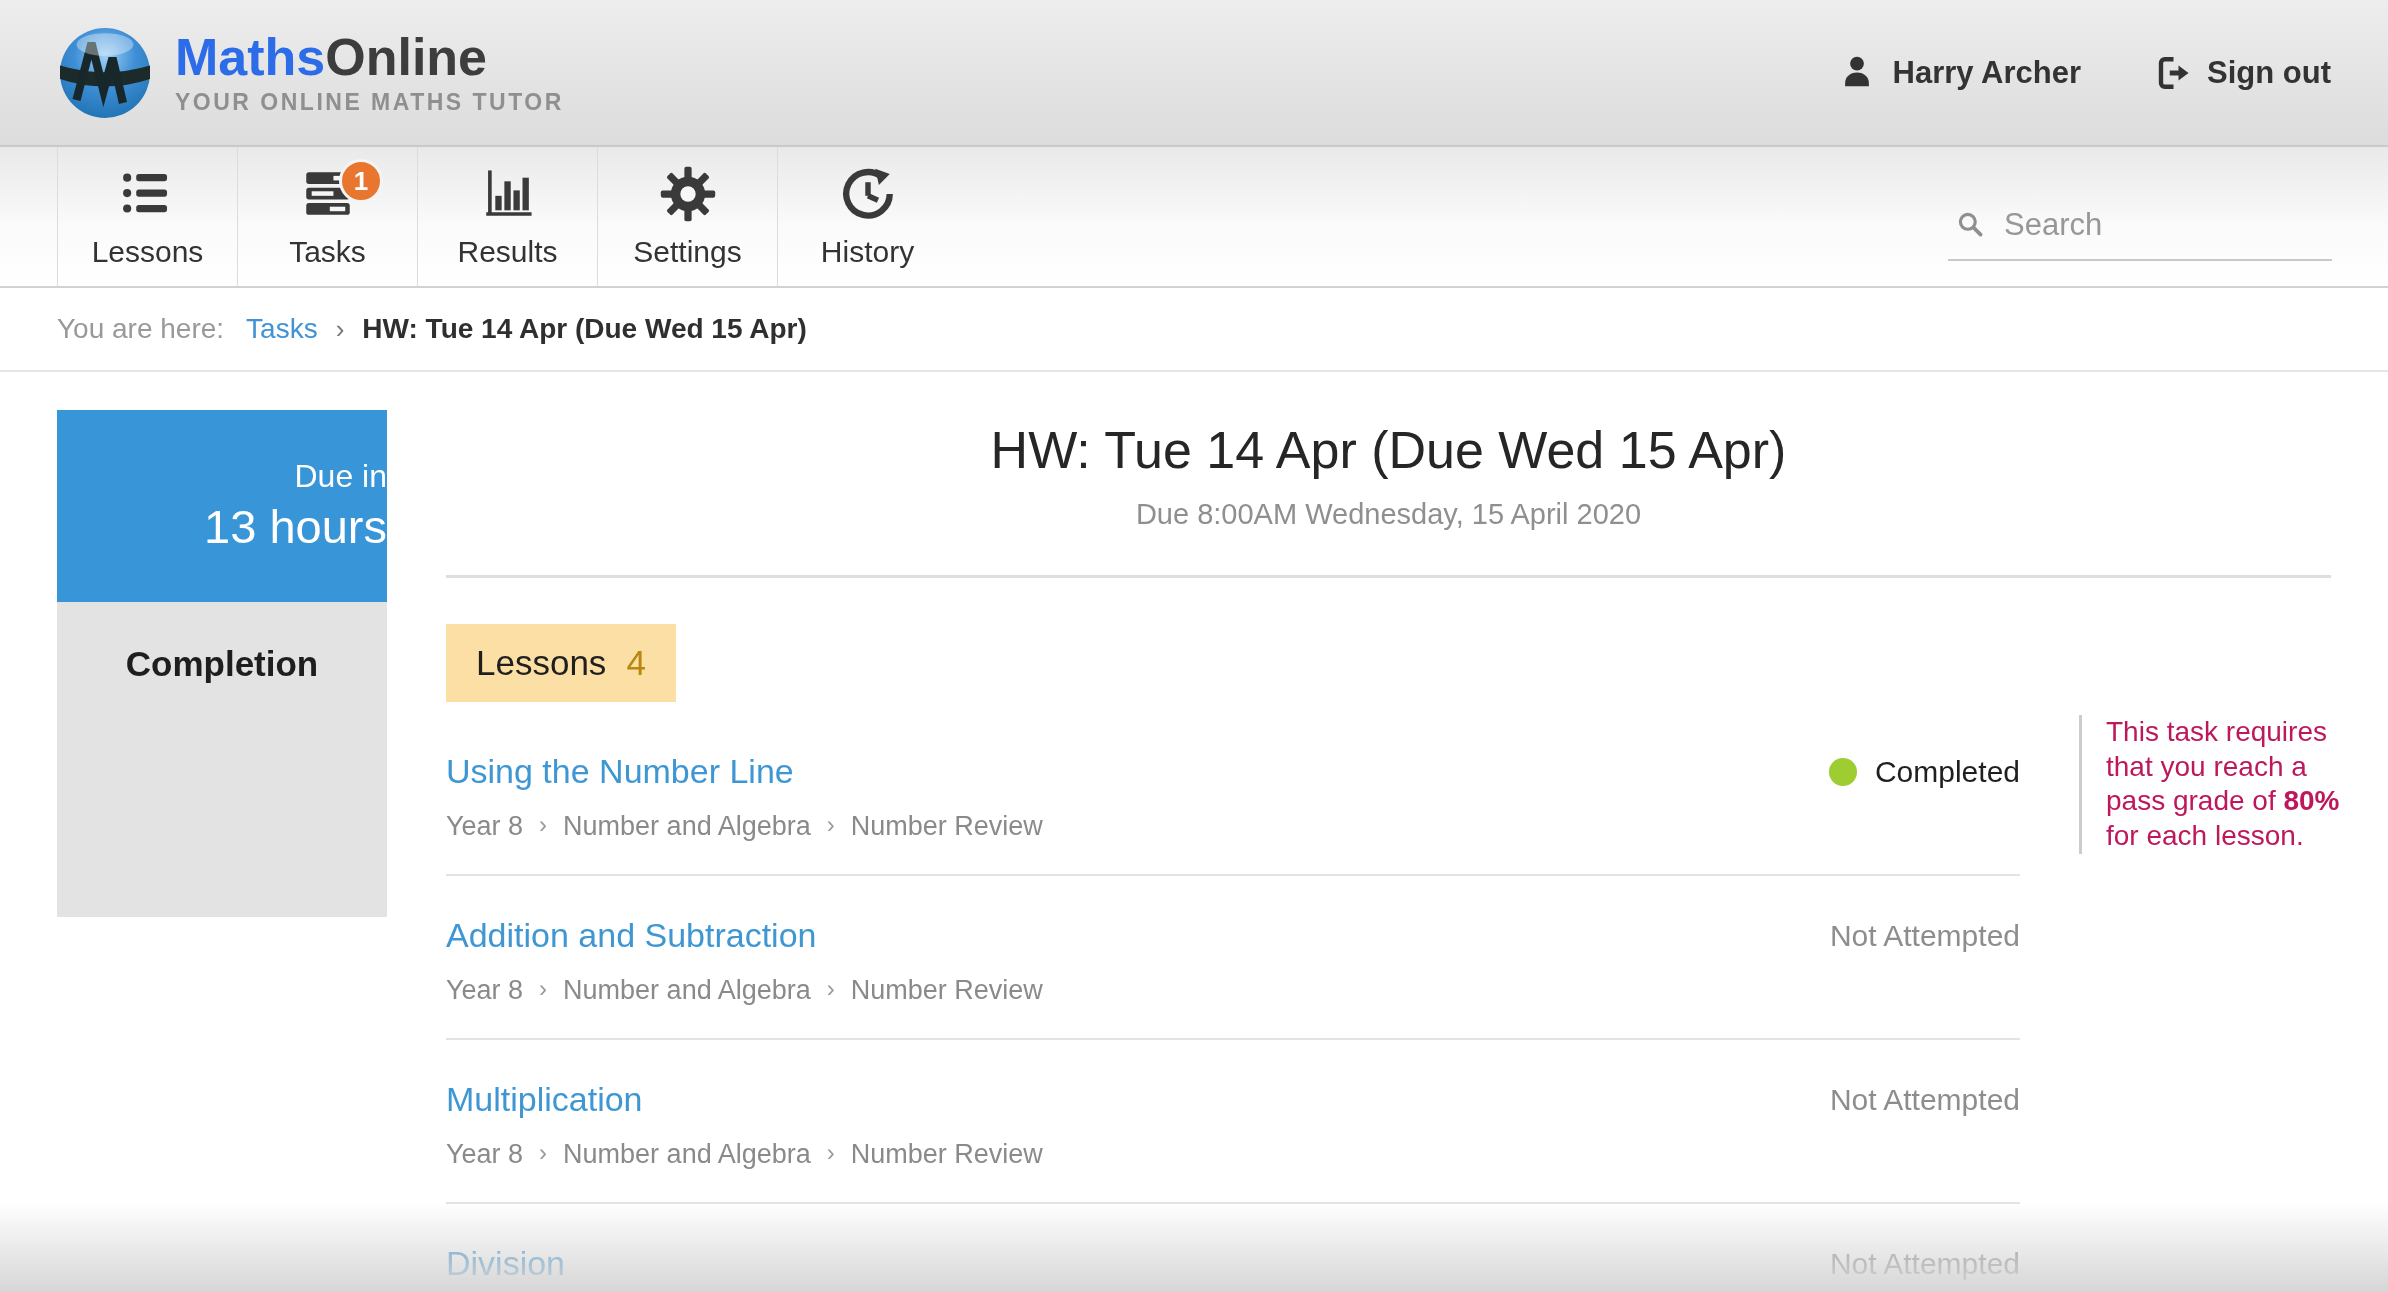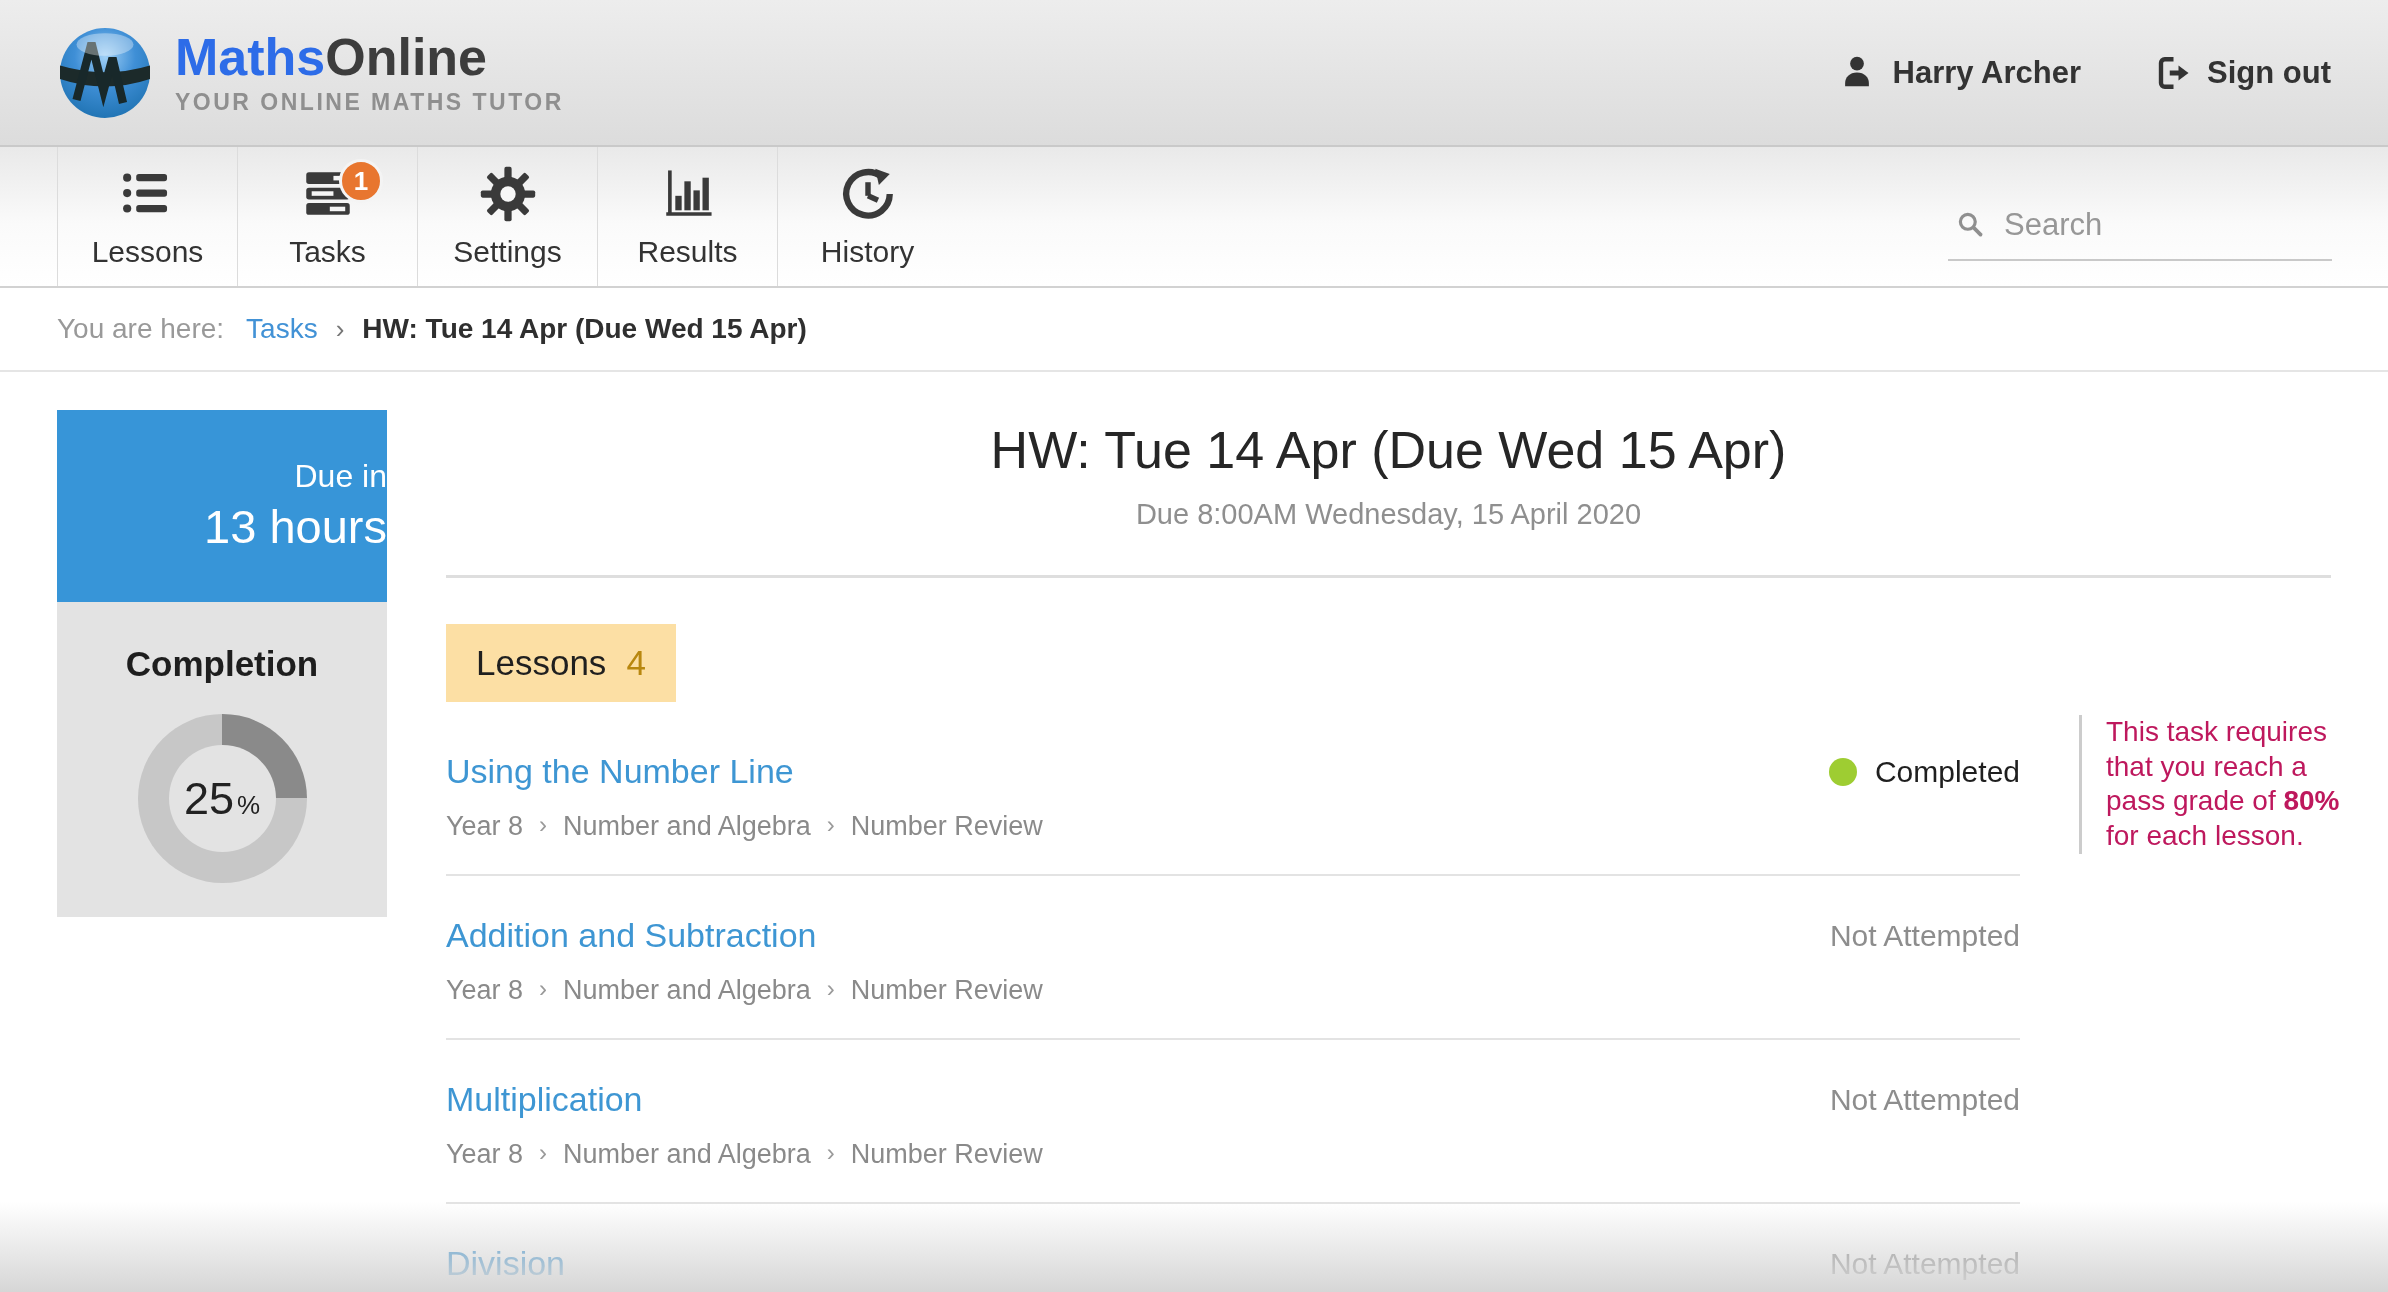--- a/index.html
+++ b/index.html
@@ -182,49 +182,49 @@
         <rect x="38" y="12" width="13" height="5" fill="#f5f5f5"></rect>
       <rect x="8" y="25" width="48" height="13" rx="3"></rect>
         <rect x="14" y="29" width="24" height="5" fill="#f5f5f5"></rect>
       <rect x="8" y="42" width="48" height="13" rx="3"></rect>
         <rect x="34" y="46" width="17" height="5" fill="#f5f5f5"></rect>
     </svg>
     <span class="nav-badge">1</span>
     <span class="nav-label">Tasks</span>
   </div>
   <div class="nav-item">
+    <svg class="nav-icon" viewBox="0 0 64 64">
+      <line x1="12" y1="6" x2="12" y2="54" stroke="currentColor" stroke-width="4"></line>
+      <line x1="8" y1="54" x2="58" y2="54" stroke="currentColor" stroke-width="4"></line>
+      <rect x="18" y="34" width="7" height="16" fill="currentColor"></rect>
+      <rect x="28" y="18" width="7" height="32" fill="currentColor"></rect>
+      <rect x="38" y="28" width="7" height="22" fill="currentColor"></rect>
+      <rect x="48" y="14" width="7" height="36" fill="currentColor"></rect>
+    </svg>
+    <span class="nav-label">Results</span>
+  </div>
+  <div class="nav-item">
     <svg class="nav-icon" viewBox="0 0 64 64" fill="currentColor">
       <g>
         <rect x="28" y="2" width="8" height="14" rx="2"></rect>
         <rect x="28" y="48" width="8" height="14" rx="2"></rect>
         <rect x="2" y="28" width="14" height="8" rx="2"></rect>
         <rect x="48" y="28" width="14" height="8" rx="2"></rect>
         <rect x="28" y="2" width="8" height="14" rx="2" transform="rotate(45 32 32)"></rect>
         <rect x="28" y="48" width="8" height="14" rx="2" transform="rotate(45 32 32)"></rect>
         <rect x="2" y="28" width="14" height="8" rx="2" transform="rotate(45 32 32)"></rect>
         <rect x="48" y="28" width="14" height="8" rx="2" transform="rotate(45 32 32)"></rect>
         <circle cx="32" cy="32" r="19"></circle>
         <circle cx="32" cy="32" r="8.5" fill="#f7f7f7"></circle>
       </g>
     </svg>
     <span class="nav-label">Settings</span>
   </div>
   <div class="nav-item">
     <svg class="nav-icon" viewBox="0 0 64 64">
-      <line x1="12" y1="6" x2="12" y2="54" stroke="currentColor" stroke-width="4"></line>
-      <line x1="8" y1="54" x2="58" y2="54" stroke="currentColor" stroke-width="4"></line>
-      <rect x="18" y="34" width="7" height="16" fill="currentColor"></rect>
-      <rect x="28" y="18" width="7" height="32" fill="currentColor"></rect>
-      <rect x="38" y="28" width="7" height="22" fill="currentColor"></rect>
-      <rect x="48" y="14" width="7" height="36" fill="currentColor"></rect>
-    </svg>
-    <span class="nav-label">Results</span>
-  </div>
-  <div class="nav-item">
-    <svg class="nav-icon" viewBox="0 0 64 64">
       <path d="M47 13 A 24 24 0 1 0 56 32" fill="none" stroke="currentColor" stroke-width="7"></path>
       <polygon points="40,4 56,10 44,22" fill="currentColor"></polygon>
       <line x1="32" y1="19" x2="32" y2="34" stroke="currentColor" stroke-width="6"></line>
       <line x1="32" y1="34" x2="43" y2="39" stroke="currentColor" stroke-width="6"></line>
     </svg>
     <span class="nav-label">History</span>
   </div>
   <div class="search-box">
     <svg viewBox="0 0 64 64">
       <circle cx="26" cy="26" r="14" fill="none" stroke="#8f8f8f" stroke-width="6"></circle>
@@ -243,28 +243,20 @@
 
 <div class="content">
 
   <aside class="sidebar">
     <div class="due-box">
       <div class="due-label">Due in</div>
       <div class="due-value">13 hours</div>
     </div>
     <div class="completion-box">
       <div class="completion-title">Completion</div>
-      <div class="donut-wrap">
-        <div class="donut" style="background: conic-gradient(rgb(138, 138, 138) 0deg, rgb(138, 138, 138) 25%, rgb(199, 199, 199) 0deg);"></div>
-        <div class="donut-hole"></div>
-        <div class="donut-center">
-          <span class="donut-pct">25</span>
-          <span class="donut-suffix">%</span>
-        </div>
-      </div>
     </div>
   </aside>
 
   <main class="main">
     <h1 class="task-title">HW: Tue 14 Apr (Due Wed 15 Apr)</h1>
     <div class="task-subtitle">Due 8:00AM Wednesday, 15 April 2020</div>
     <hr class="top-divider">
     <div class="lessons-badge">
       <span class="lessons-badge-label">Lessons</span>
       <span class="lessons-badge-count">4</span>

